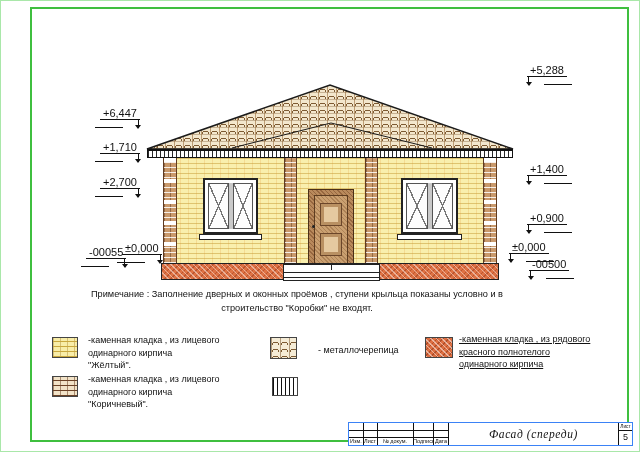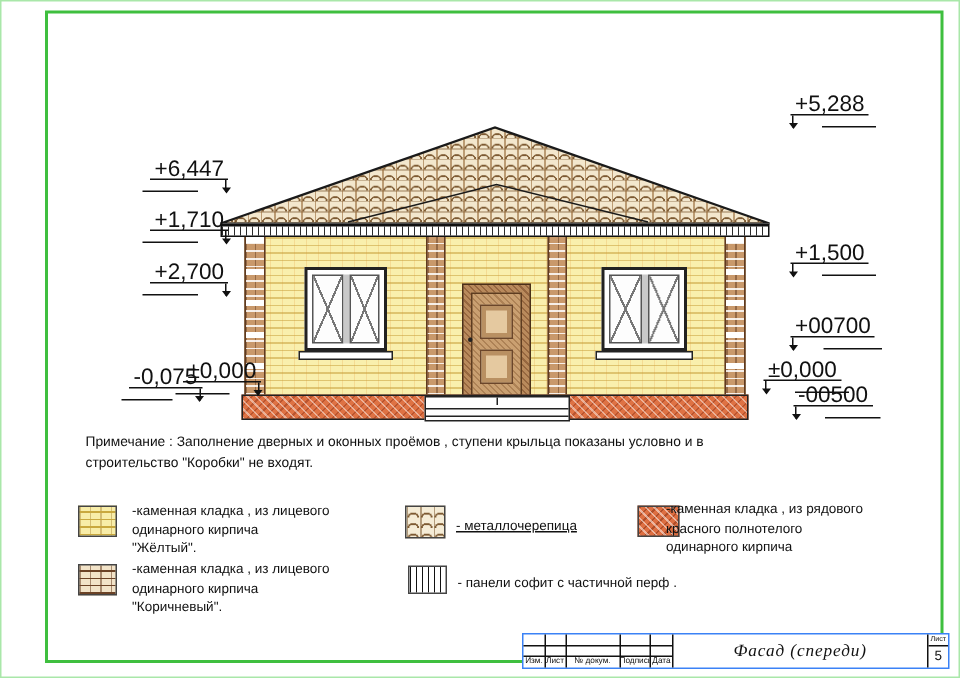--- a/index.html
+++ b/index.html
@@ -81,30 +81,30 @@
     border:1px solid #222;
   }
   .porch{
     position:absolute;left:283px;top:264px;width:97px;height:17px;box-sizing:border-box;background:#fff;border:1px solid #222;
     background-image:linear-gradient(#222 0 1px,transparent 1px),linear-gradient(#222 0 1px,transparent 1px);
     background-repeat:no-repeat;background-size:100% 1px,100% 1px;background-position:0 7px,0 12px;
   }
   .porch::before{content:"";position:absolute;left:47px;top:0;width:1px;height:5px;background:#222;}
 
   
-  .lvl{position:absolute;font-size:15px;line-height:10px;color:#111;white-space:nowrap;}
+  .lvl{position:absolute;font-size:11px;line-height:10px;color:#111;white-space:nowrap;}
   .lvl .t{display:inline-block;border-bottom:1px solid #111;padding:0 3px 1px;}
   .lvl .arr{position:absolute;top:12px;right:1px;width:1px;height:8px;background:#111;}
   .lvl .arr::after{content:"";position:absolute;left:-2.5px;bottom:-1px;border-left:3px solid transparent;border-right:3px solid transparent;border-top:4px solid #111;}
   .lvl .base{position:absolute;top:19px;left:-5px;width:70%;height:1px;background:#111;}
   .lvl.mirror .arr{left:1px;right:auto;}
   .lvl.mirror .base{left:auto;right:-5px;}
 
   
-  .note{position:absolute;left:57px;top:287px;width:480px;font-size:9.2px;line-height:14px;white-space:pre-line;}
+  .note{position:absolute;left:57px;top:287px;width:480px;font-size:9.2px;line-height:14px;white-space:pre-line;text-align:center;}
   .sw{position:absolute;border:1px solid #444;box-sizing:border-box;}
   .sw-yellow{background:repeating-linear-gradient(0deg,#c9a83e 0 1px,transparent 1px 5px),repeating-linear-gradient(90deg,rgba(160,120,40,.4) 0 1px,transparent 1px 7px),#f8eda8;}
   .sw-brown{background:repeating-linear-gradient(0deg,#6b4226 0 1px,transparent 1px 5px),repeating-linear-gradient(90deg,rgba(107,66,38,.55) 0 1px,transparent 1px 7px),#f2e3c8;}
   .sw-tile{background-image:radial-gradient(ellipse 5px 4px at 50% 100%, rgba(0,0,0,0) 55%, #7d5a32 56%, #7d5a32 80%, rgba(0,0,0,0) 81%),repeating-linear-gradient(90deg, rgba(125,90,50,.55) 0 1px, transparent 1px 9px);background-size:9px 7px,auto;background-color:#f5ecd6;}
   .sw-soffit{background:repeating-linear-gradient(90deg,#111 0 1px,transparent 1px 4px),#fff;}
   .sw-red{background:repeating-linear-gradient(45deg, rgba(255,255,255,.5) 0 1px, transparent 1px 4px),repeating-linear-gradient(135deg, rgba(140,50,20,.55) 0 1px, transparent 1px 4px),#dd6f42;}
   .legend-label{position:absolute;font-size:9px;line-height:12.5px;white-space:pre-line;}
 
   
   .tb{position:absolute;left:348px;top:422px;width:283px;height:22px;border:1px solid #3b82f6;box-sizing:content-box;background:#fff;}
@@ -165,34 +165,34 @@
   <div class="lvl" style="left:100px;top:108px;">
     <span class="t">+6,447</span><span class="arr"></span><span class="base"></span>
   </div>
   <div class="lvl" style="left:100px;top:142px;">
     <span class="t">+1,710</span><span class="arr"></span><span class="base"></span>
   </div>
   <div class="lvl" style="left:100px;top:177px;">
     <span class="t">+2,700</span><span class="arr"></span><span class="base"></span>
   </div>
   <div class="lvl" style="left:86px;top:247px;">
-    <span class="t">-0,075</span><span class="arr"></span><span class="base"></span>
+    <span class="t">-00055</span><span class="arr"></span><span class="base"></span>
   </div>
   <div class="lvl" style="left:122px;top:243px;">
     <span class="t">±0,000</span><span class="arr"></span><span class="base"></span>
   </div>
 
   <div class="lvl mirror" style="left:527px;top:65px;">
     <span class="t">+5,288</span><span class="arr"></span><span class="base"></span>
   </div>
   <div class="lvl mirror" style="left:527px;top:164px;">
-    <span class="t">+1,500</span><span class="arr"></span><span class="base"></span>
+    <span class="t">+1,400</span><span class="arr"></span><span class="base"></span>
   </div>
   <div class="lvl mirror" style="left:527px;top:213px;">
-    <span class="t">+00700</span><span class="arr"></span><span class="base"></span>
+    <span class="t">+0,900</span><span class="arr"></span><span class="base"></span>
   </div>
   <div class="lvl mirror" style="left:509px;top:242px;">
     <span class="t">±0,000</span><span class="arr"></span><span class="base"></span>
   </div>
   <div class="lvl mirror" style="left:529px;top:259px;">
     <span class="t">-00500</span><span class="arr"></span><span class="base"></span>
   </div>
 
   <div class="note">Примечание : Заполнение дверных и оконных проёмов , ступени крыльца показаны условно и в
 строительство "Коробки" не входят.</div>
@@ -201,27 +201,26 @@
   <div class="legend-label" style="left:88px;top:334px;width:175px;">-каменная кладка , из лицевого
 одинарного кирпича
 "Жёлтый".</div>
 
   <div class="sw sw-brown" style="left:52px;top:376px;width:26px;height:21px;"></div>
   <div class="legend-label" style="left:88px;top:373px;width:175px;">-каменная кладка , из лицевого
 одинарного кирпича
 "Коричневый".</div>
 
   <div class="sw sw-tile" style="left:270px;top:337px;width:27px;height:22px;"></div>
-  <div class="legend-label" style="left:304px;top:344px;width:120px;text-decoration:underline;">- металлочерепица</div>
+  <div class="legend-label" style="left:318px;top:344px;width:120px;">- металлочерепица</div>
 
   <div class="sw sw-soffit" style="left:272px;top:377px;width:26px;height:19px;"></div>
-  <div class="legend-label" style="left:305px;top:382px;width:180px;">- панели софит с частичной перф .</div>
 
   <div class="sw sw-red" style="left:425px;top:337px;width:28px;height:21px;"></div>
-  <div class="legend-label" style="left:444px;top:333px;width:170px;">-каменная кладка , из рядового
+  <div class="legend-label" style="left:459px;top:333px;width:170px;text-decoration:underline;">-каменная кладка , из рядового
 красного полнотелого
 одинарного кирпича</div>
 
   <div class="tb">
     <div class="tb-left">
       <div class="row1"></div>
       <div class="row2"></div>
       <div class="tbc" style="left:14px;"></div>
       <div class="tbc" style="left:28px;"></div>
       <div class="tbc" style="left:64px;"></div>

